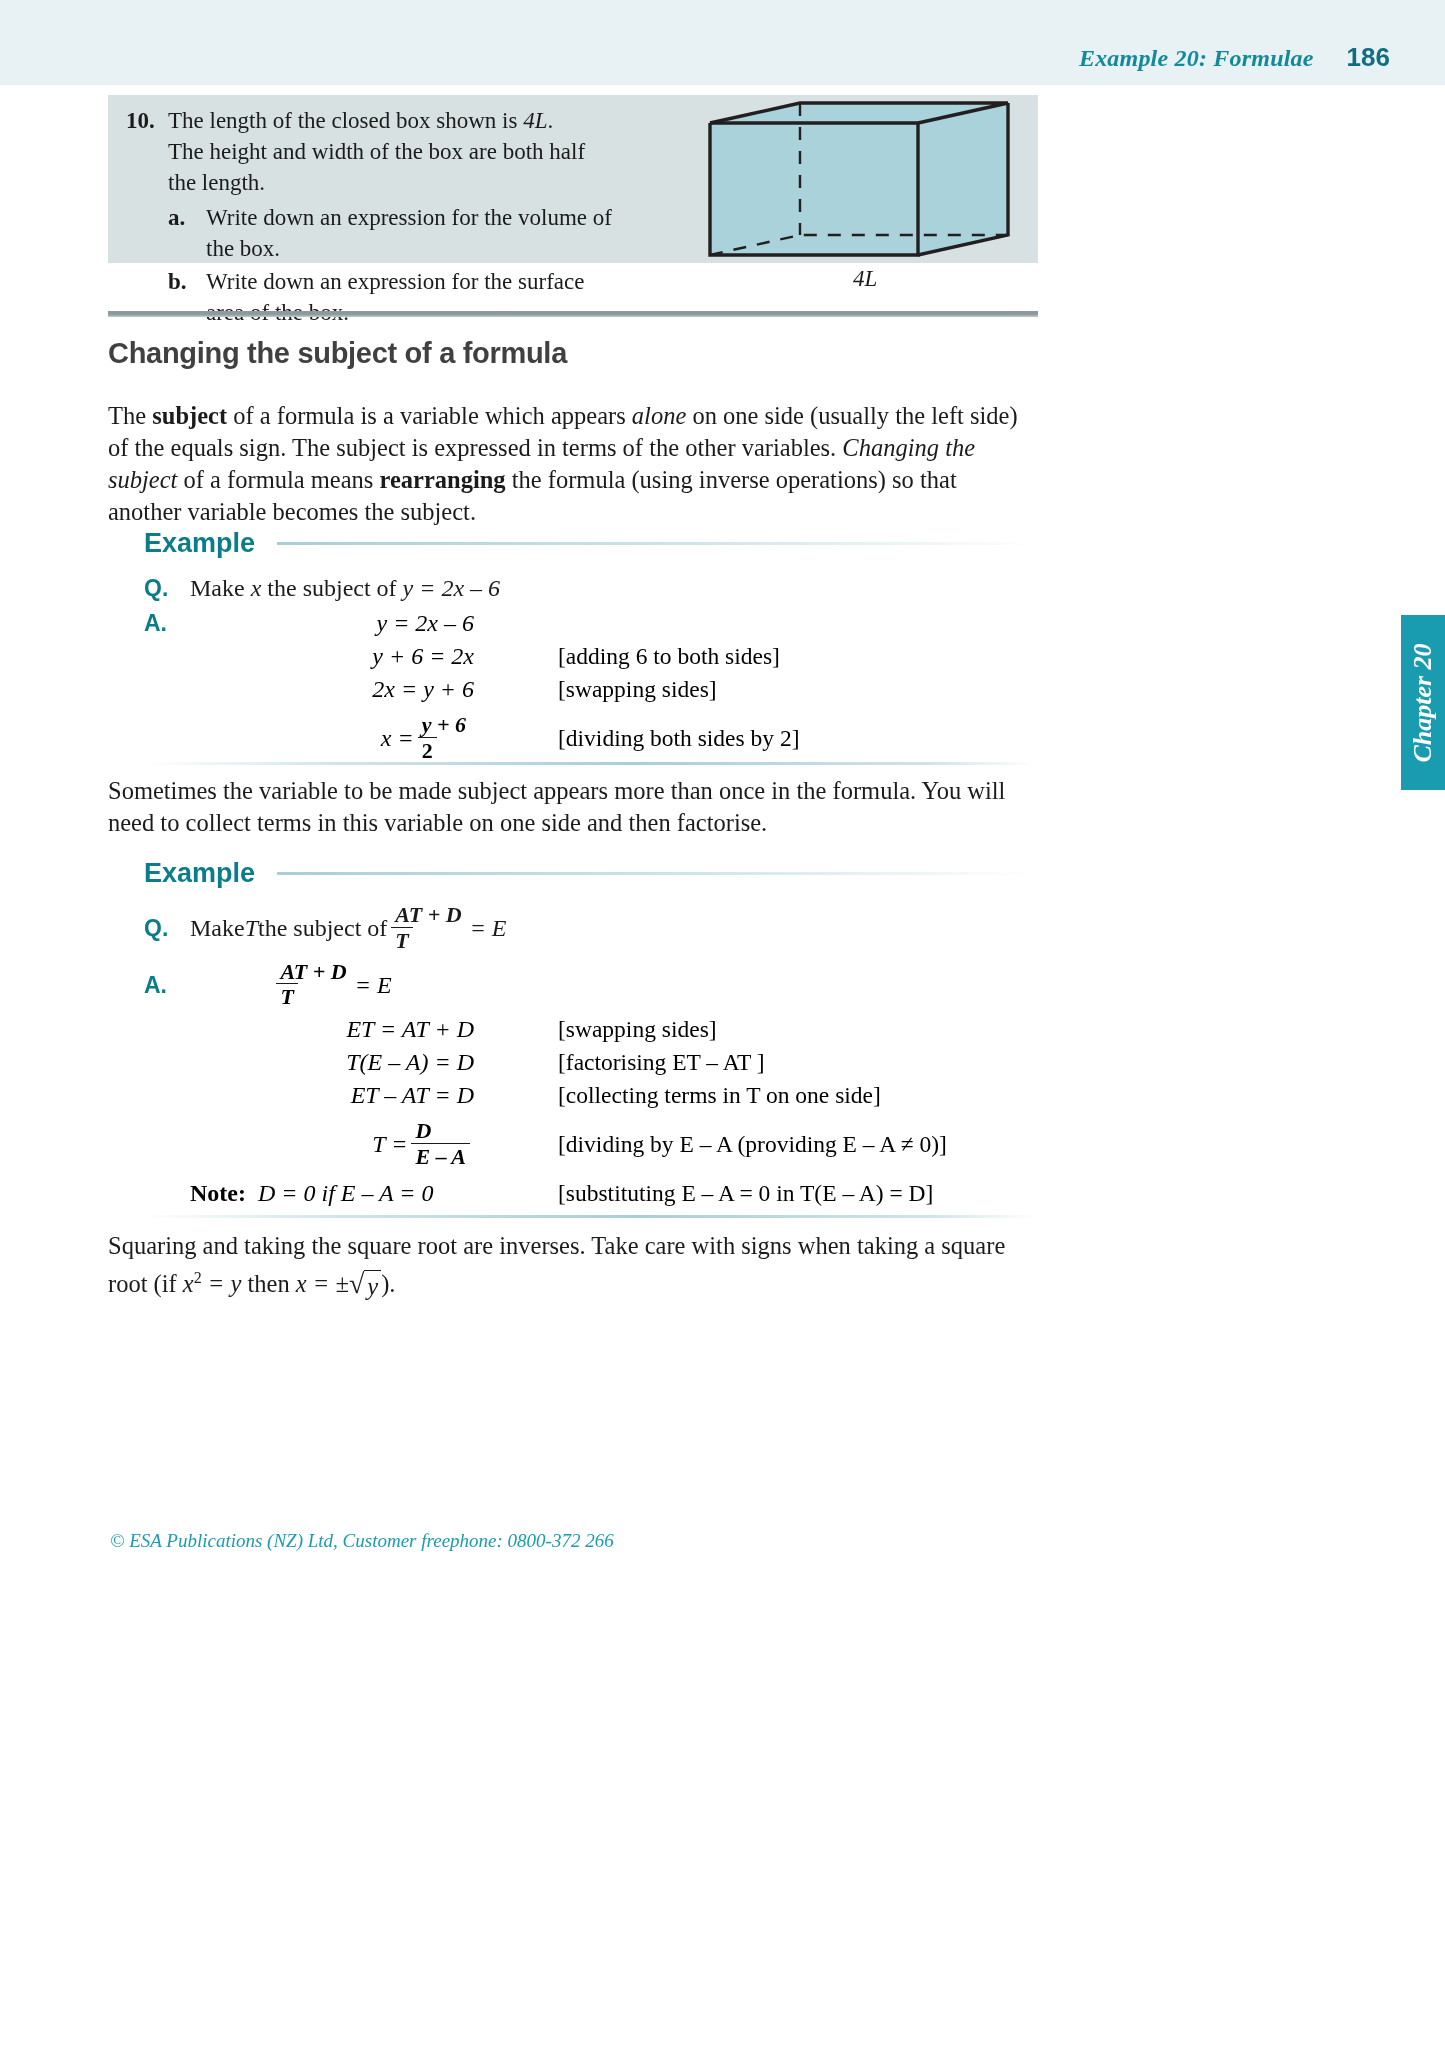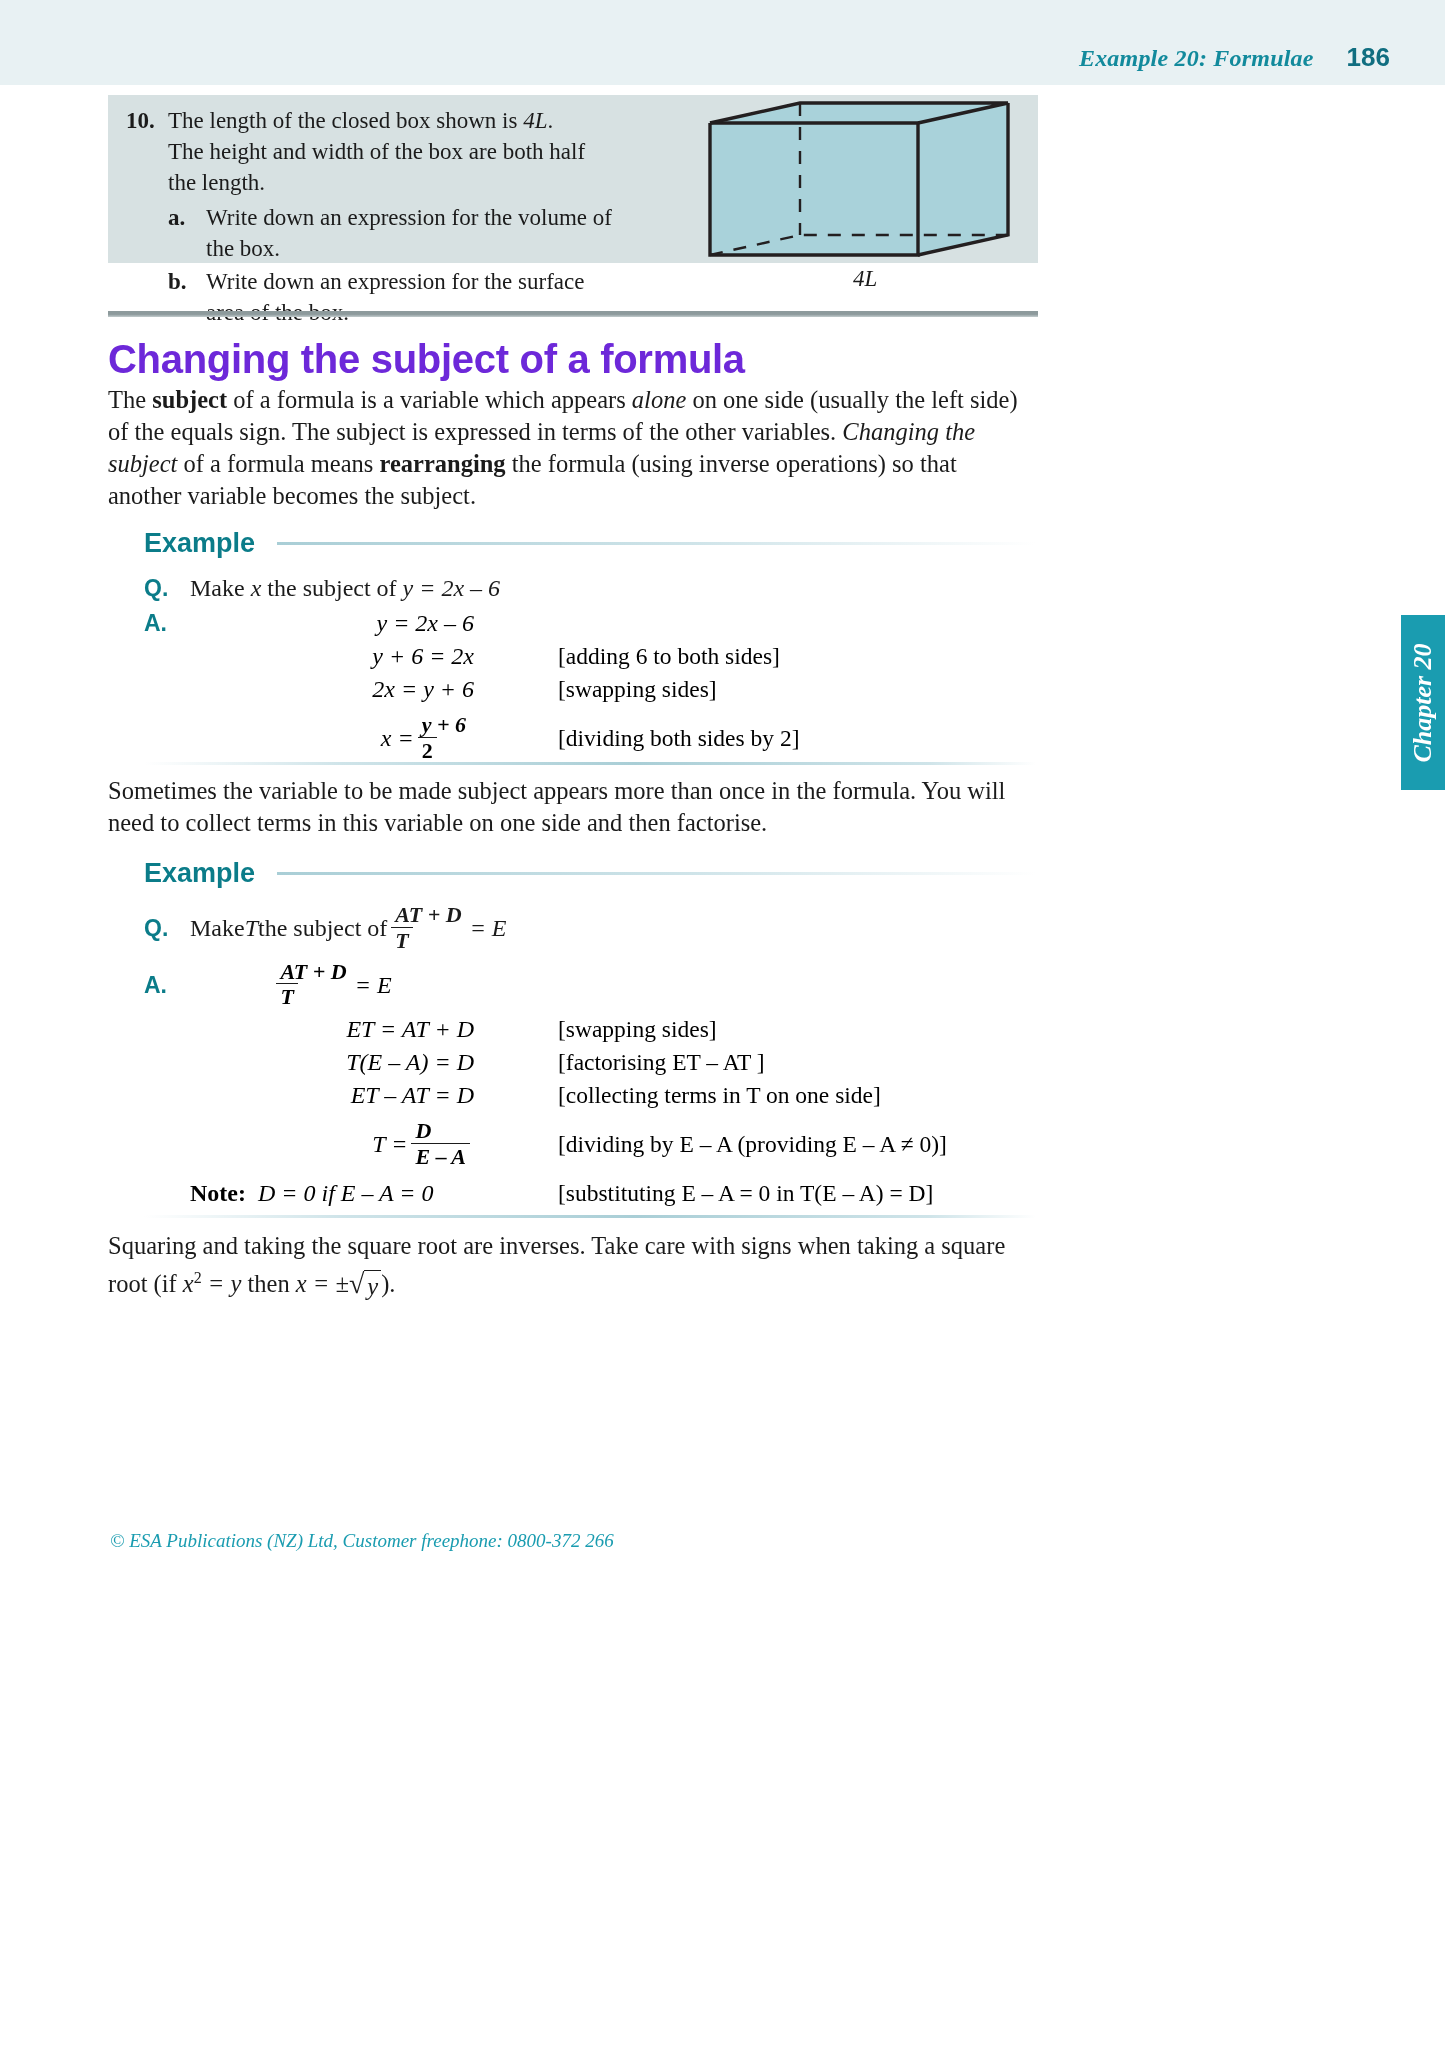--- a/index.html
+++ b/index.html
@@ -55,30 +55,30 @@
   .box-diagram{position:absolute;left:580px;top:0px;width:350px;height:216px;}
   .box-label{
     position:absolute;left:165px;top:171px;
     font-size:23px;font-style:italic;color:#1b1b1b;
   }
 
   
   .section-heading{
     position:absolute;left:108px;top:337px;
     font-family:"Liberation Sans", sans-serif;
-    font-weight:bold;font-size:40px;color:#6d28d9;
+    font-weight:bold;font-size:29px;color:#404040;
     letter-spacing:-.3px;
   }
 
   
   .para{
     position:absolute;left:108px;width:928px;
     font-size:24.5px;line-height:32px;color:#1b1b1b;text-align:left;
   }
-  #intro-para{top:384px;}
+  #intro-para{top:400px;}
   #mid-para{top:775px;}
   #closing-para{top:1230px;}
   .para b{font-weight:bold;}
   .para i{font-style:italic;}
 
   
   .example-block{position:absolute;left:144px;width:892px;}
   #example-1{top:528px;}
   #example-2{top:858px;}
   .example-head{display:flex;align-items:center;gap:22px;}

